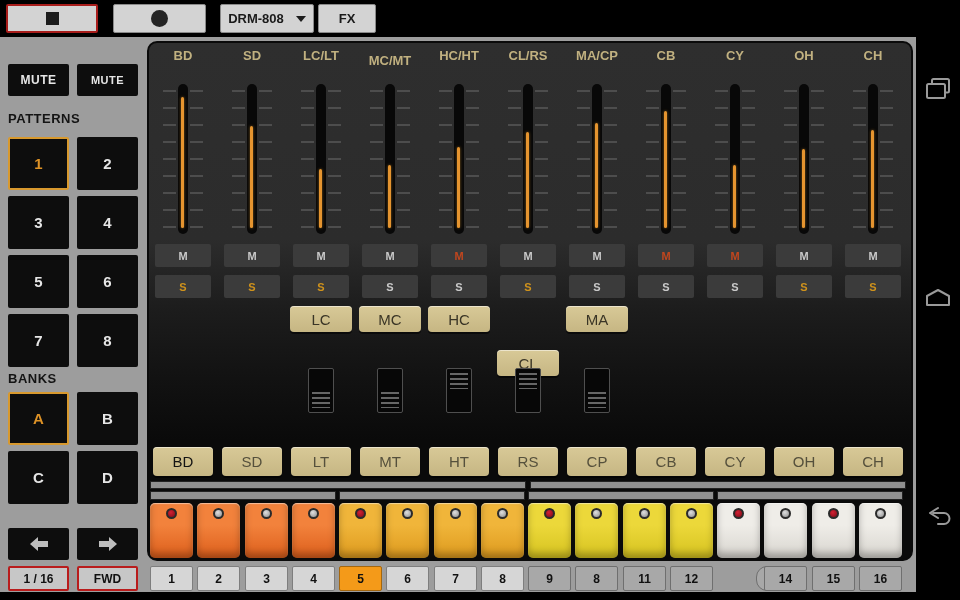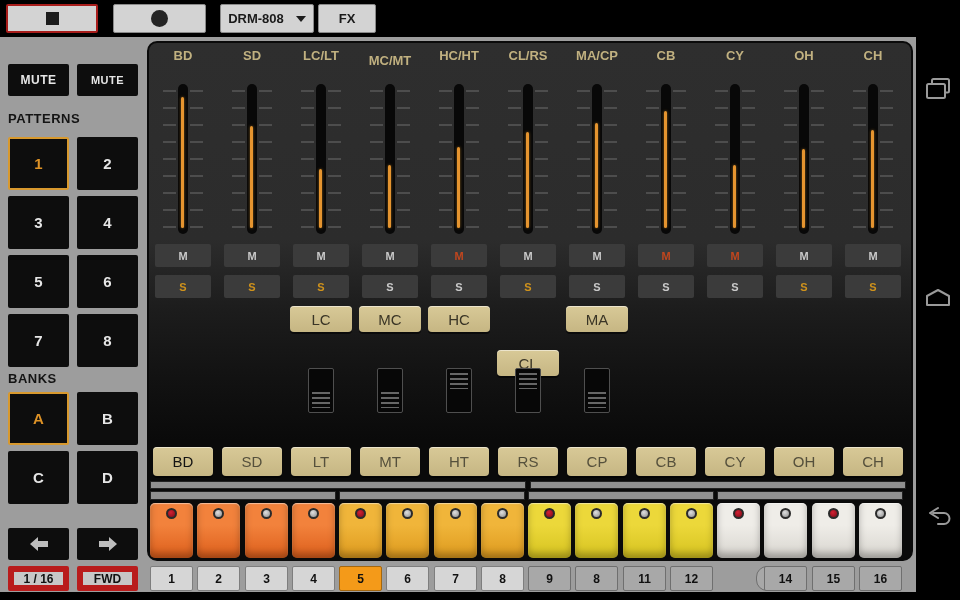--- a/index.html
+++ b/index.html
@@ -18,21 +18,21 @@
 
   
   #app-gray { position:absolute; left:0; top:37px; width:916px; height:555px; background:#9d9d9d; }
 
   
   .btn-dark { position:absolute; background:#0d0d0d; color:#e6e6e6; border-radius:2px;
               display:flex; align-items:center; justify-content:center; font-weight:bold; }
   .side-label { position:absolute; font-size:13px; font-weight:bold; color:#141414; letter-spacing:.5px; }
   .pattern-btn { font-size:15px; }
   .selected-orange { border:2px solid #d8992e; color:#dd9226 !important; }
-  .flat-btn { position:absolute; background:#c7c7c7; border:6px solid #b91c1c; border-radius:2px;
+  .flat-btn { position:absolute; background:#c7c7c7; border:2px solid #b91c1c; border-radius:2px;
               color:#111; font-size:12px; font-weight:bold; display:flex; align-items:center; justify-content:center; }
 
   
   #main-panel { position:absolute; left:147px; top:41px; width:766px; height:520px;
     border:2px solid #0a0a0a; border-radius:10px;
     background:linear-gradient(180deg,#2e2e2e 0%,#2c2c2c 38%,#1c1c1c 52%,#121212 65%,#0a0a0a 77%,#0a0a0a 100%); }
 
   .ch-label { position:absolute; text-align:center; font-size:13px; font-weight:bold; color:#c1b180; }
   .ticks { position:absolute; width:13px; height:138px;
            background:repeating-linear-gradient(180deg,#4d4d4d 0 2px,transparent 2px 17px); }

